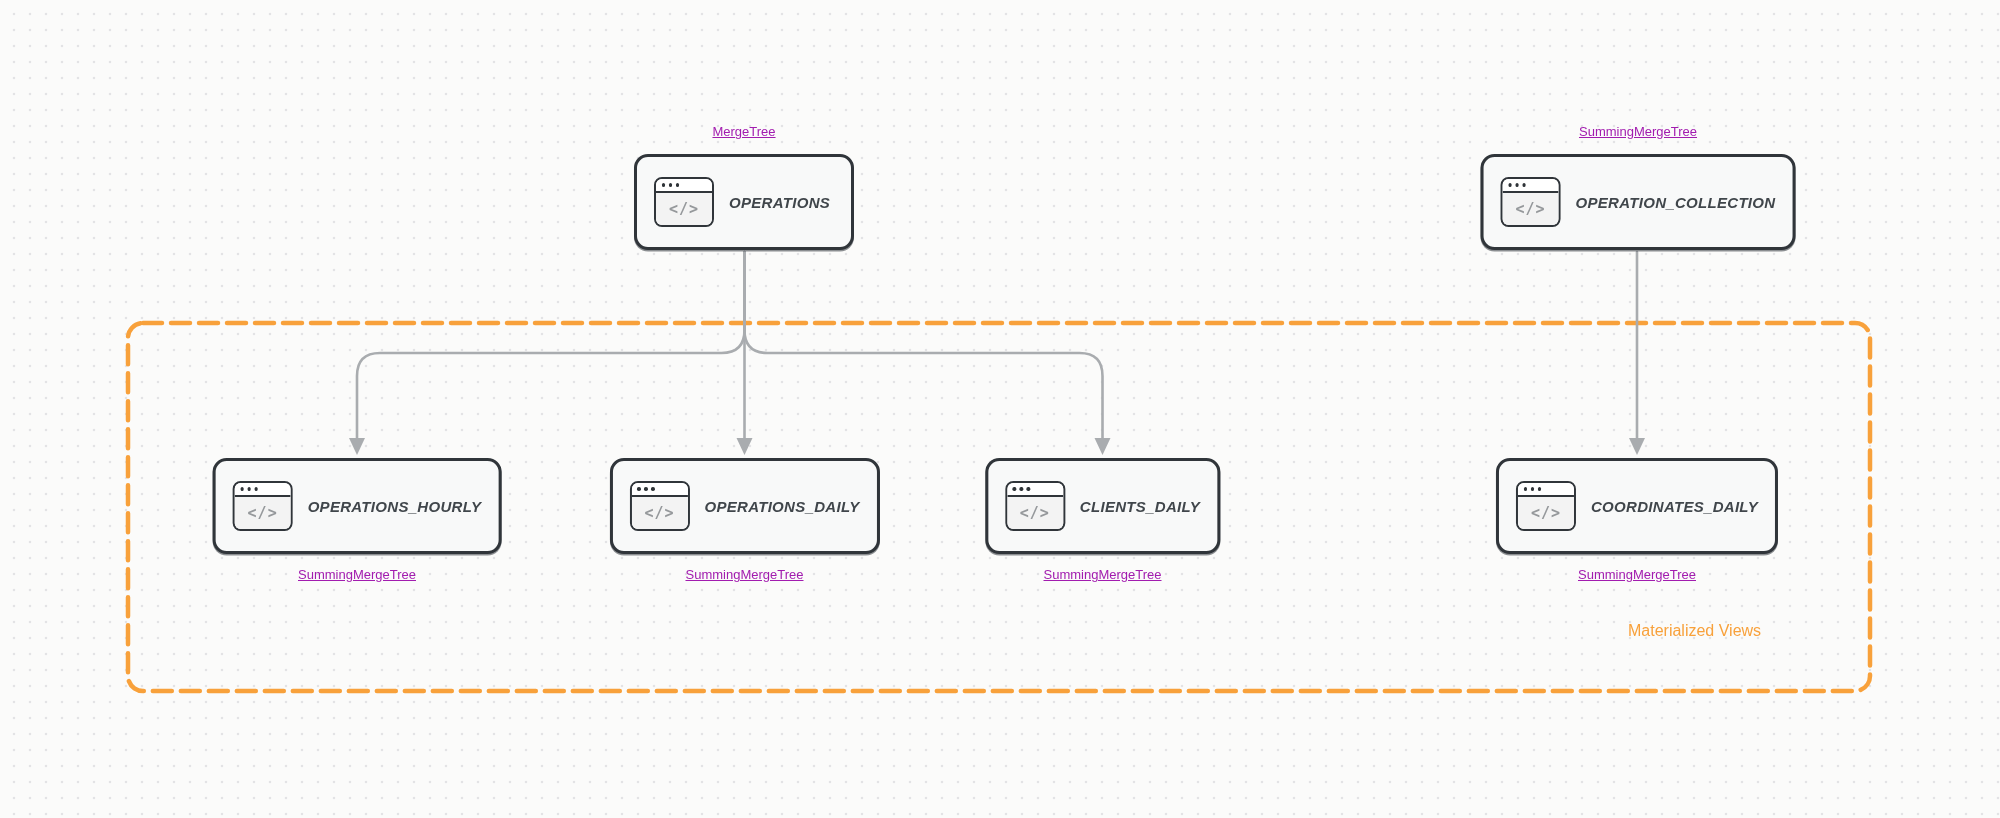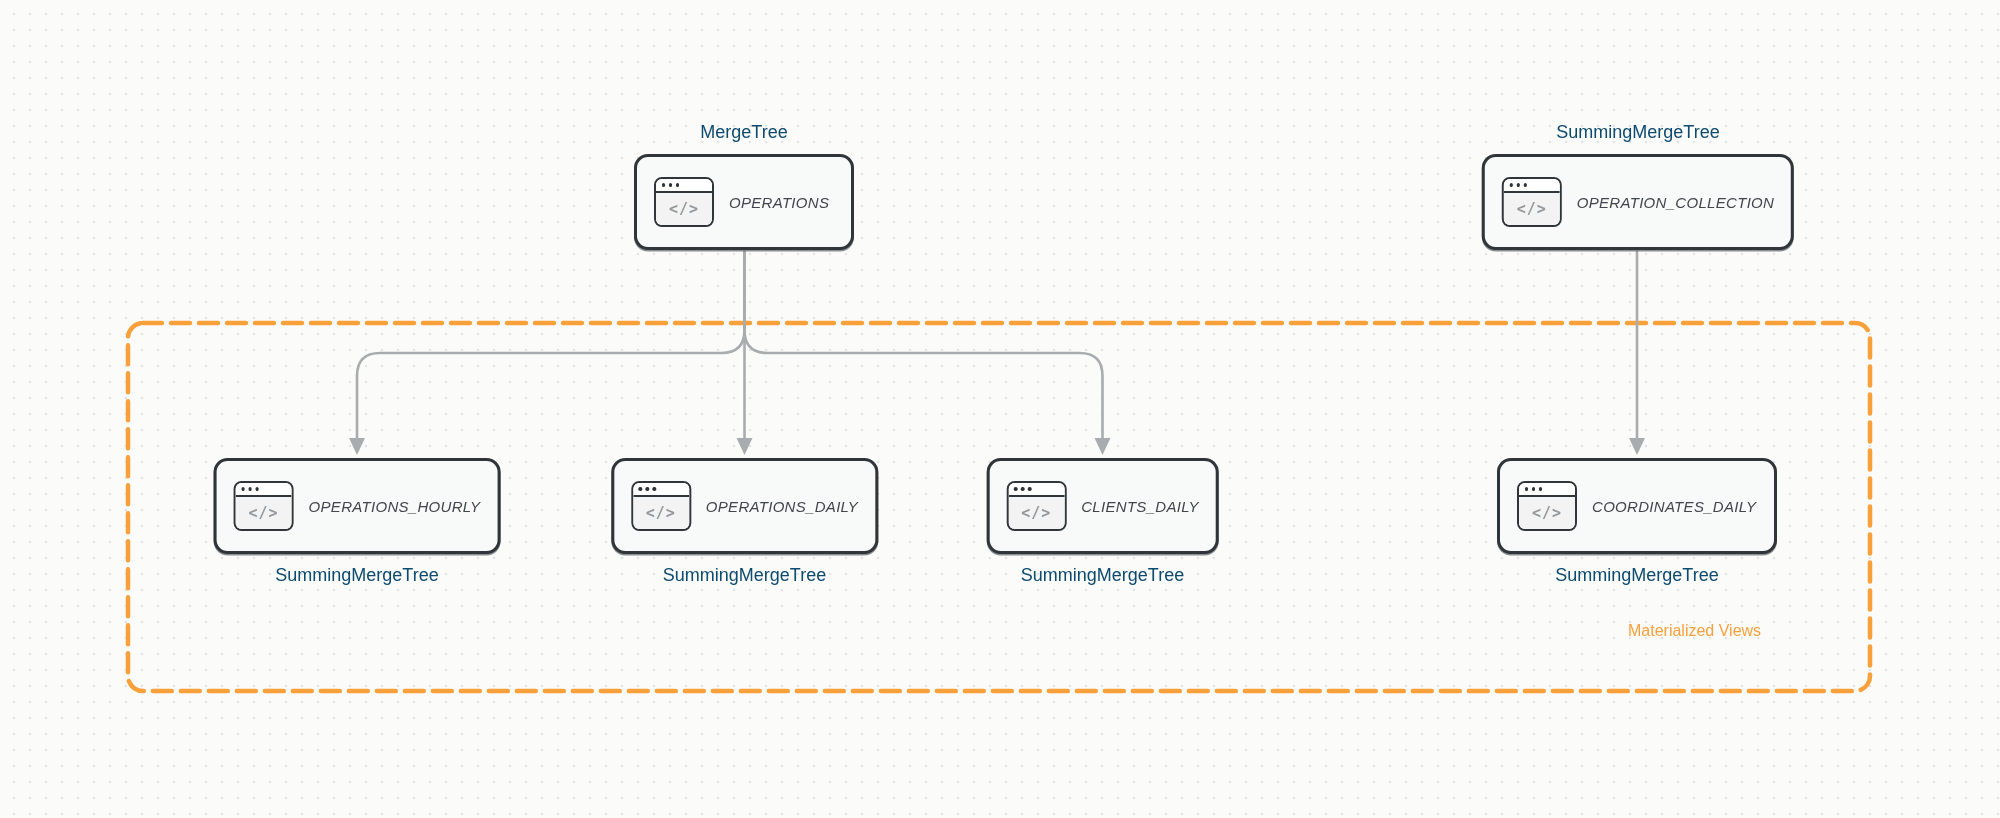--- a/index.html
+++ b/index.html
@@ -9,33 +9,33 @@
     background-color:#fbfbfa;
     background-image:radial-gradient(circle,#e3e3e5 1.4px,transparent 1.6px);
     background-size:16px 16px;
     background-position:6px 6px;
   }
   .wires{position:absolute;left:0;top:0;width:2000px;height:818px;z-index:1;}
   .node{position:absolute;display:flex;flex-direction:column;align-items:center;z-index:2;}
   .node-top{top:122px;}
   .node-bottom{top:458px;}
   .engine-label{
-    font-size:18px;font-weight:500;color:#0c4a6e;line-height:20px;
-    white-space:nowrap;margin-bottom:12px;
+    font-size:13px;font-weight:500;color:#a21caf;line-height:20px;
+    white-space:nowrap;margin-bottom:12px;text-decoration:underline;
   }
   .node-bottom .engine-label{margin-bottom:0;margin-top:11px;}
   .shape{
     box-sizing:border-box;height:96px;
     display:flex;align-items:center;gap:15px;padding:0 17px;
     background:#f8f9f9;border:3px solid #30353a;border-radius:14px;
     box-shadow:0 1.5px 0 rgba(48,53,58,.55);
   }
   .tname{
     font-style:italic;font-size:15px;color:#40464b;letter-spacing:.3px;
-    white-space:nowrap;font-weight:400;
+    white-space:nowrap;font-weight:700;
   }
   
   .win{
     box-sizing:border-box;width:60px;height:50px;flex:0 0 auto;
     border:2.5px solid #30353a;border-radius:8px;background:#fff;
     display:flex;flex-direction:column;overflow:hidden;
   }
   .win-top{
     height:12px;flex:0 0 auto;border-bottom:2.5px solid #30353a;background:#ffffff;
     display:flex;align-items:center;gap:3.5px;padding-left:5.5px;

